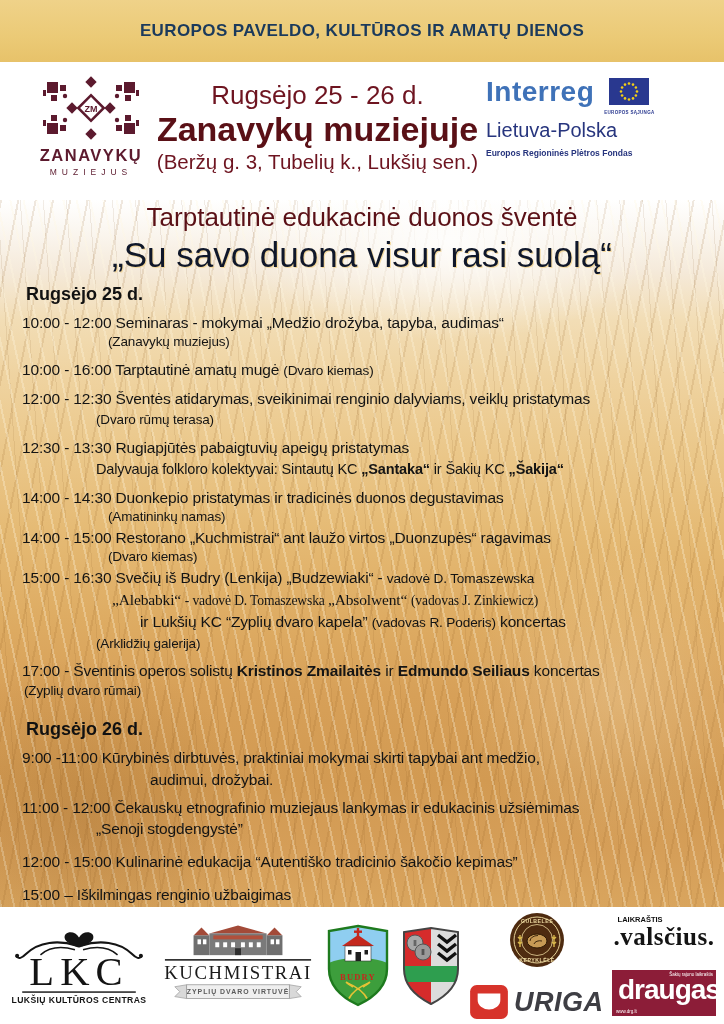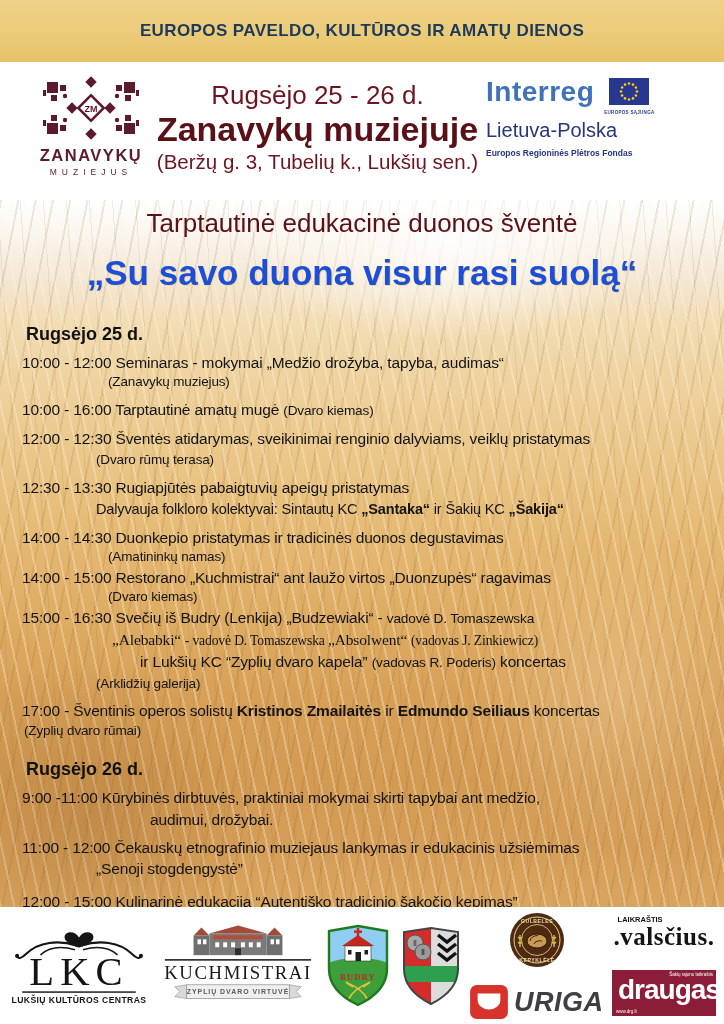--- a/index.html
+++ b/index.html
@@ -36,24 +36,24 @@
       radial-gradient(circle 220px at 12% 88%, rgba(128,78,24,.22), rgba(128,78,24,0) 75%),
       radial-gradient(circle 200px at 85% 70%, rgba(255,240,205,.25), rgba(255,240,205,0) 75%),
       repeating-linear-gradient(78deg, rgba(255,247,225,.30) 0 2px, rgba(255,247,225,0) 2px 13px),
       repeating-linear-gradient(101deg, rgba(146,94,34,.14) 0 2px, rgba(146,94,34,0) 2px 17px),
       repeating-linear-gradient(86deg, rgba(120,72,20,.10) 0 1px, rgba(120,72,20,0) 1px 23px),
       linear-gradient(180deg,#FFFFFF 0%,#FBF7F1 4%,#F5EADA 10%,#F2DDB5 17%,#EFD3A0 25%,
         #EBC88B 35%,#E5BA74 47%,#DEAC63 59%,#D7A058 70%,#D29A52 82%,#D59E58 92%,#D9A55E 100%);}
 
   
   .content{position:absolute;left:0;right:0;top:200px;}
-  .title1{font-size:26px;color:#5A1016;text-align:center;margin-top:8px;}
-  .title2{font-size:35px;font-weight:bold;color:#1d4ed8;text-align:center;margin-top:14px;
+  .title1{font-size:26px;color:#5A1016;text-align:center;margin-top:2px;}
+  .title2{font-size:35px;font-weight:normal;color:#0f172a;text-align:center;margin-top:2px;
           text-shadow:1px 1px 0 rgba(243,214,150,.9);}
-  .day-heading{font-size:18px;font-weight:bold;color:#111;padding-left:26px;margin:31px 0 8px;}
+  .day-heading{font-size:18px;font-weight:bold;color:#111;padding-left:26px;margin:9px 0 8px;}
   .day-heading.d2{margin-top:20px;}
   .sline{font-size:15.5px;line-height:1.24;color:#141414;padding-left:22px;margin-top:2px;
          letter-spacing:-.15px;}
   .sline .b{font-weight:bold;}
   .sline .sm{font-size:.88em;}
   .sub{font-size:13.5px;}
   .mid{font-size:14.5px;}
   .ind1{padding-left:108px;} .ind2{padding-left:96px;} .ind3{padding-left:112px;font-family:Liberation Serif, serif;}
   .ind4{padding-left:140px;} .ind5{padding-left:150px;} .flush{padding-left:24px;}
   .gap{margin-top:9px;} .gapsm{margin-top:4px;} .gaplg{margin-top:14px;}

